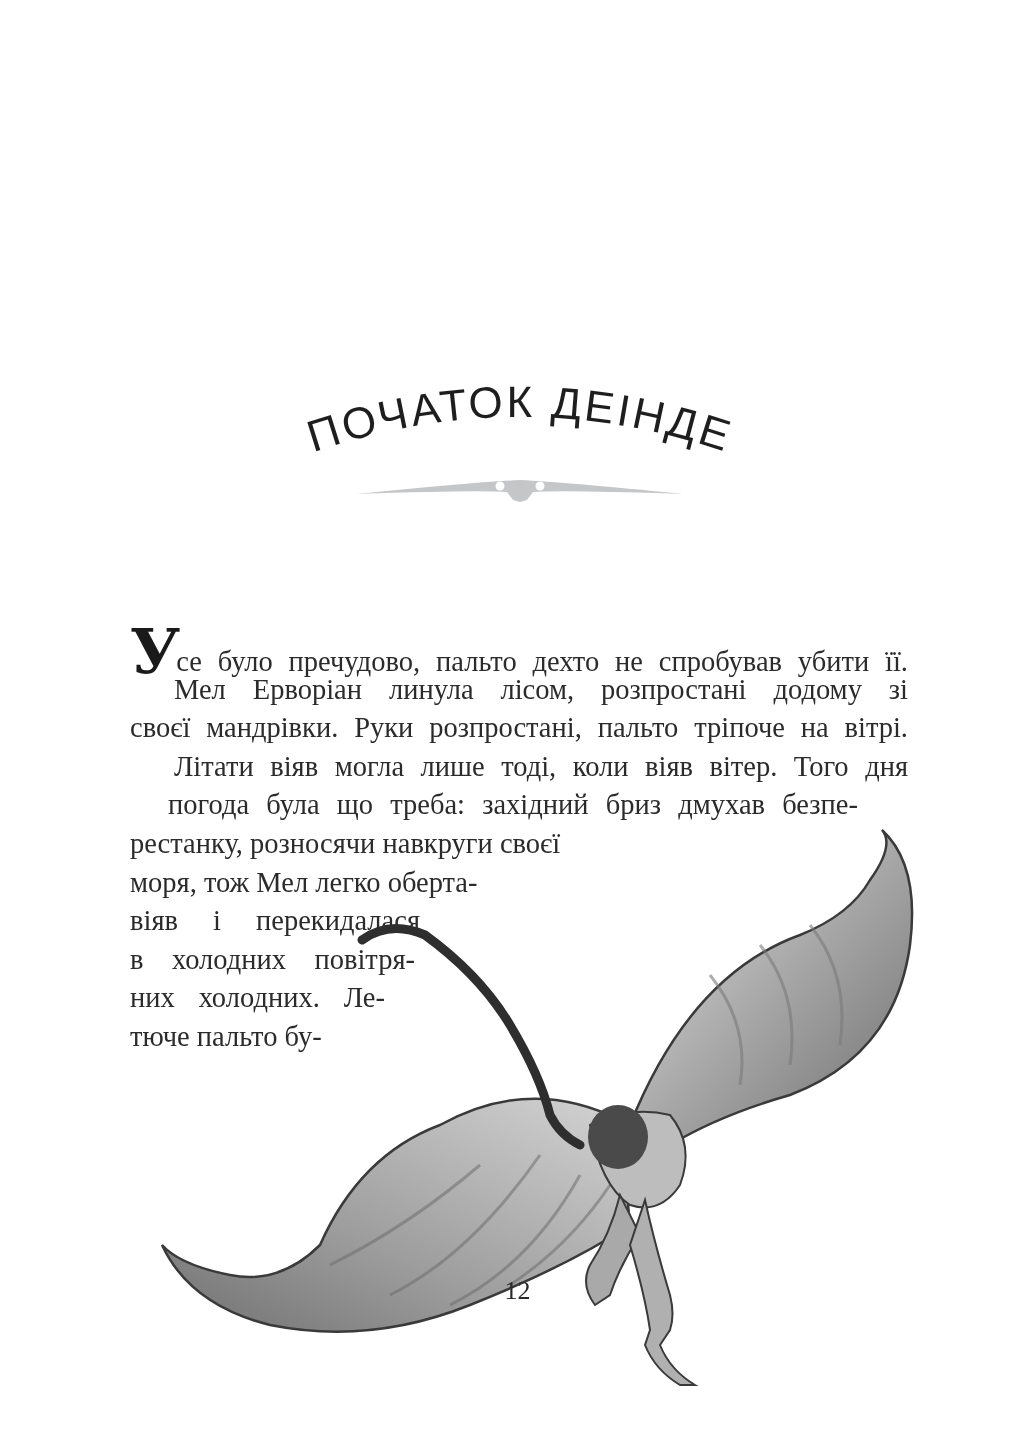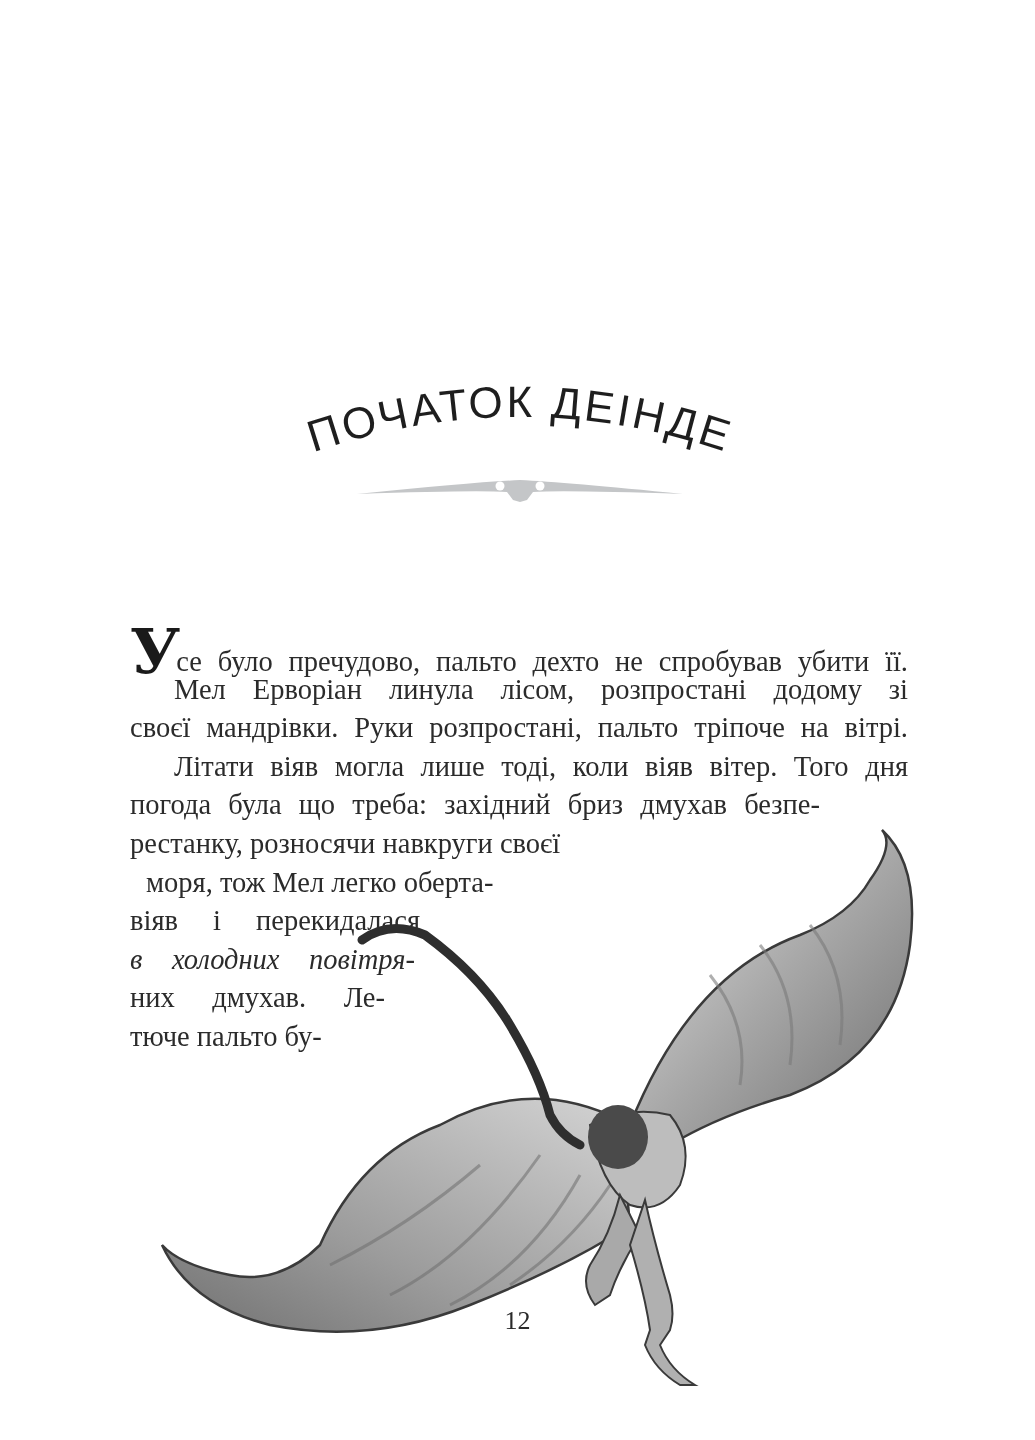--- a/index.html
+++ b/index.html
@@ -10,21 +10,21 @@
   .chapter-title svg { width: 100%; height: 100%; overflow: visible; }
   .ornament { position: absolute; left: 355px; top: 470px; width: 330px; height: 32px; }
   .body-text { position: absolute; left: 130px; top: 632px; width: 778px;
                font-size: 28.5px; line-height: 38.6px; color: #2b2b2b; }
   .line { display: block; white-space: nowrap; height: 38.6px; }
   .line.justify { text-align: justify; text-align-last: justify; }
   .indent { padding-left: 44px; }
   .dropcap { font-family: "DejaVu Serif", serif; font-weight: bold; font-size: 62px;
              line-height: 40px; color: #1a1a1a; letter-spacing: -4px; vertical-align: -2px; }
   .illustration { position: absolute; left: 150px; top: 825px; width: 800px; height: 590px; }
-  .page-number { position: absolute; left: 0; width: 1035px; top: 1306px; text-align: center;
+  .page-number { position: absolute; left: 0; width: 1035px; top: 1276px; text-align: center;
                  font-size: 26px; color: #2a2a2a; font-family: "Liberation Serif", serif; }
 </style>
 </head>
 <body>
 
 <div class="page">
 
   <div class="chapter-title">
     <svg viewBox="0 0 460 80">
       <defs>
@@ -44,26 +44,26 @@
     </svg>
   </div>
 
   <div class="body-text">
     <span class="line justify">
       <span class="dropcap">У</span><span>се було пречудово, пальто дехто не спробував убити її.</span>
     </span>
     <span class="line justify indent">Мел Ерворіан линула лісом, розпростані додому зі</span>
     <span class="line justify">своєї мандрівки. Руки розпростані, пальто тріпоче на вітрі.</span>
     <span class="line justify indent">Літати віяв могла лише тоді, коли віяв вітер. Того дня</span>
-    <span class="line" style="width:690px;text-align:justify;text-align-last:justify;">погода була що треба: західний бриз дмухав безпе-</span>
+    <span class="line" style="width:690px;text-align:justify;text-align-last:justify;margin-left:38px;">погода була що треба: західний бриз дмухав безпе-</span>
     <span class="line" style="width:545px;">рестанку, розносячи навкруги своєї</span>
-    <span class="line" style="width:410px;margin-left:16px;">моря, тож Мел легко оберта-</span>
+    <span class="line" style="width:410px;">моря, тож Мел легко оберта-</span>
     <span class="line" style="width:290px;text-align:justify;text-align-last:justify;">віяв і перекидалася</span>
-    <span class="line" style="width:285px;text-align:justify;text-align-last:justify;font-style:italic;">в холодних повітря-</span>
-    <span class="line" style="width:255px;text-align:justify;text-align-last:justify;">них дмухав. Ле-</span>
+    <span class="line" style="width:285px;text-align:justify;text-align-last:justify;">в холодних повітря-</span>
+    <span class="line" style="width:255px;text-align:justify;text-align-last:justify;">них холодних. Ле-</span>
     <span class="line" style="width:220px;">тюче пальто бу-</span>
   </div>
 
   <div class="illustration">
     <svg viewBox="0 0 800 590" width="800" height="590">
       <defs>
         <linearGradient id="wingR" x1="0" y1="0" x2="1" y2="1">
           <stop offset="0" stop-color="#e6e6e6"></stop>
           <stop offset="0.5" stop-color="#a8a8a8"></stop>
           <stop offset="1" stop-color="#6e6e6e"></stop>

